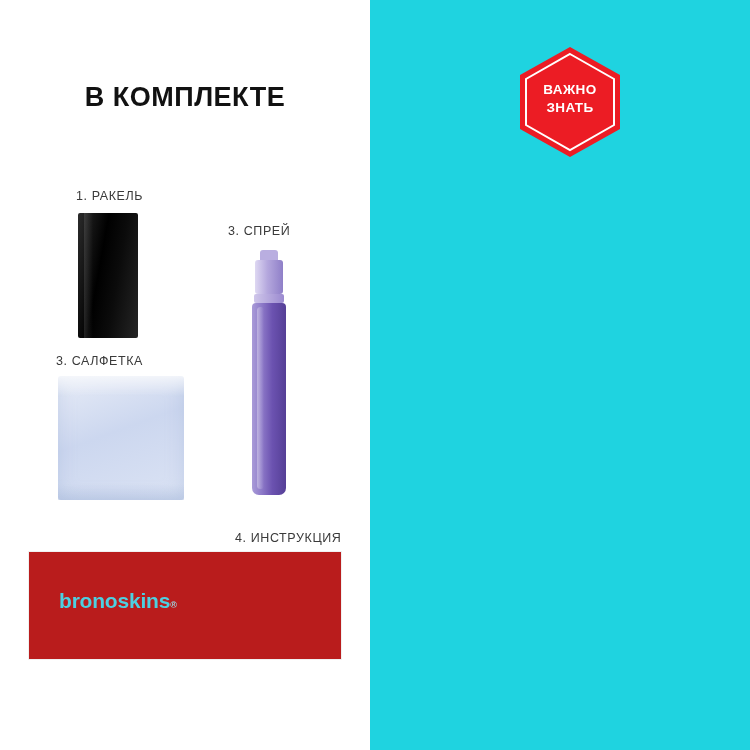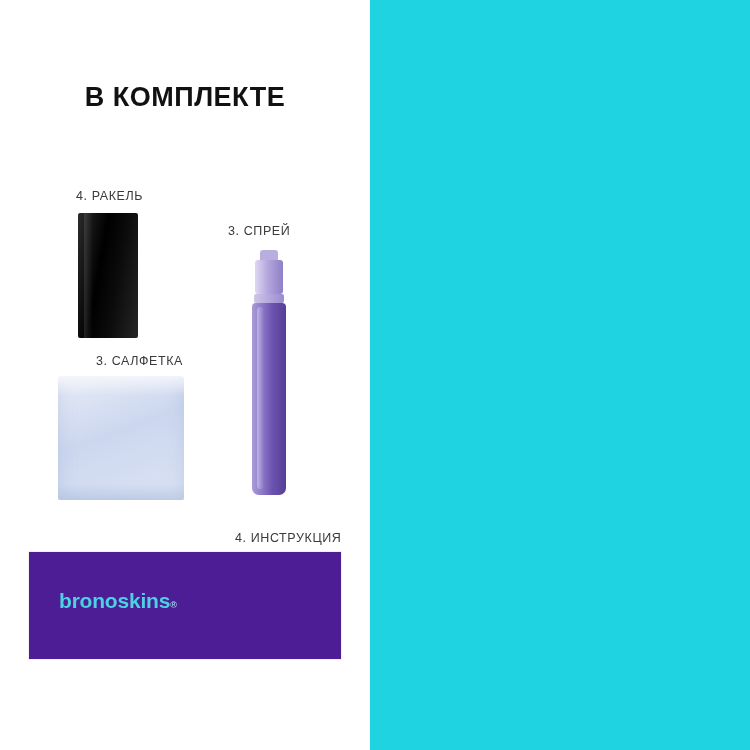--- a/index.html
+++ b/index.html
@@ -40,21 +40,21 @@
   }
   .item-label {
     position: absolute;
     font-size: 12.5px;
     color: #3a3a3a;
     letter-spacing: 0.6px;
     white-space: nowrap;
   }
   .lbl-squeegee { left: 76px; top: 189px; }
   .lbl-spray    { left: 228px; top: 224px; }
-  .lbl-cloth    { left: 56px; top: 354px; margin-left: 40px; }
+  .lbl-cloth    { left: 56px; top: 354px; }
   .lbl-manual   { left: 235px; top: 531px; }
 
   
   .squeegee {
     position: absolute;
     left: 78px;
     top: 213px;
     width: 60px;
     height: 125px;
     background: linear-gradient(100deg, #2b2b2b 0%, #000000 38%, #0b0b0b 62%, #252525 100%);
@@ -151,21 +151,21 @@
     background: linear-gradient(0deg, rgba(160,180,215,0.35), rgba(255,255,255,0));
   }
 
   
   .manual {
     position: absolute;
     left: 28px;
     top: 551px;
     width: 312px;
     height: 107px;
-    background: #4c1d95;
+    background: #b91c1c;
     border: 1px solid #f0f0f0;
   }
   .manual-logo {
     position: absolute;
     left: 30px;
     top: 37px;
     font-size: 21px;
     font-weight: bold;
     color: #4dd0e1;
     letter-spacing: -0.2px;
@@ -208,21 +208,21 @@
   }
 </style>
 </head>
 <body>
 
 <div class="page">
 
   <div class="left">
     <div class="left-title">В КОМПЛЕКТЕ</div>
 
-    <div class="item-label lbl-squeegee">4. РАКЕЛЬ</div>
+    <div class="item-label lbl-squeegee">1. РАКЕЛЬ</div>
     <div class="squeegee"></div>
 
     <div class="item-label lbl-spray">3. СПРЕЙ</div>
     <div class="spray">
       <div class="nozzle"></div>
       <div class="cap"></div>
       <div class="collar"></div>
       <div class="body"></div>
     </div>
 
@@ -238,14 +238,24 @@
   <div class="right">
     
 
     
 
     
 
     
   </div>
 
+  <div class="badge">
+    <svg width="114" height="114" viewBox="0 0 114 114" aria-hidden="true">
+      <polygon points="57,2 107,30 107,84 57,112 7,84 7,30" fill="#ec1c24"></polygon>
+      <polygon points="57,9 101,34 101,80 57,105 13,80 13,34" fill="none" stroke="#ffffff" stroke-width="2"></polygon>
+    </svg>
+    <div class="badge-text">
+      <div>ВАЖНО</div>
+      <div>ЗНАТЬ</div>
+    </div>
+  </div>
 
 </div>
 
 </body></html>

